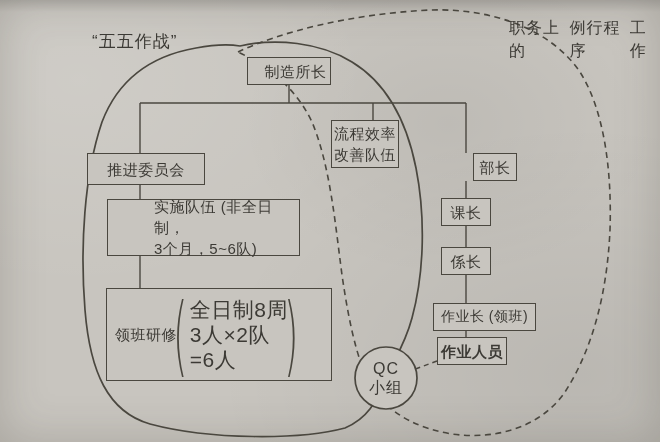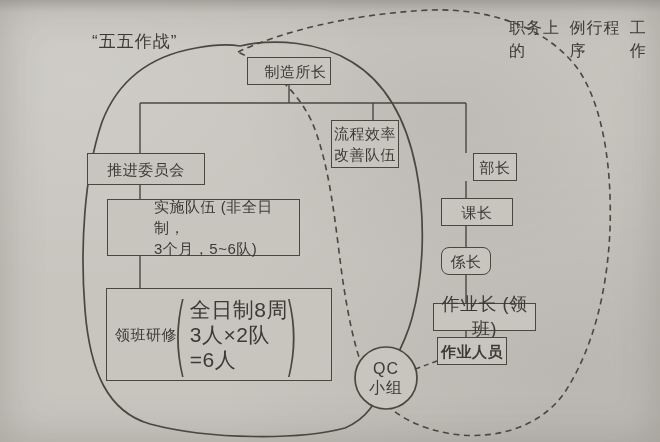--- a/index.html
+++ b/index.html
@@ -156,29 +156,29 @@
       <span>3人×2队</span>
       <span>=6人</span>
     </span>
     <span class="big-paren">)</span>
   </div>
 
   <div class="node" style="left:426px;top:153px;width:44px;height:28px;margin-left:47px;">
     <span>部长</span>
   </div>
 
-  <div class="node" style="left:441px;top:198px;width:72px;height:28px;">
+  <div class="node" style="left:441px;top:198px;width:50px;height:28px;">
     <span>课长</span>
   </div>
 
-  <div class="node" style="left:441px;top:247px;width:50px;height:28px;border-radius:8px;">
+  <div class="node" style="left:441px;top:247px;width:50px;height:28px;">
     <span>係长</span>
   </div>
 
-  <div class="node" style="left:433px;top:303px;width:103px;height:28px;font-size:18px;">
+  <div class="node" style="left:433px;top:303px;width:103px;height:28px;font-size:14px;">
     <span>作业长 (领班)</span>
   </div>
 
   <div class="node" style="left:437px;top:337px;width:70px;height:28px;font-weight:bold;">
     <span>作业人员</span>
   </div>
 
   <div class="qc-text">
     <span>QC</span>
     <span>小组</span>

